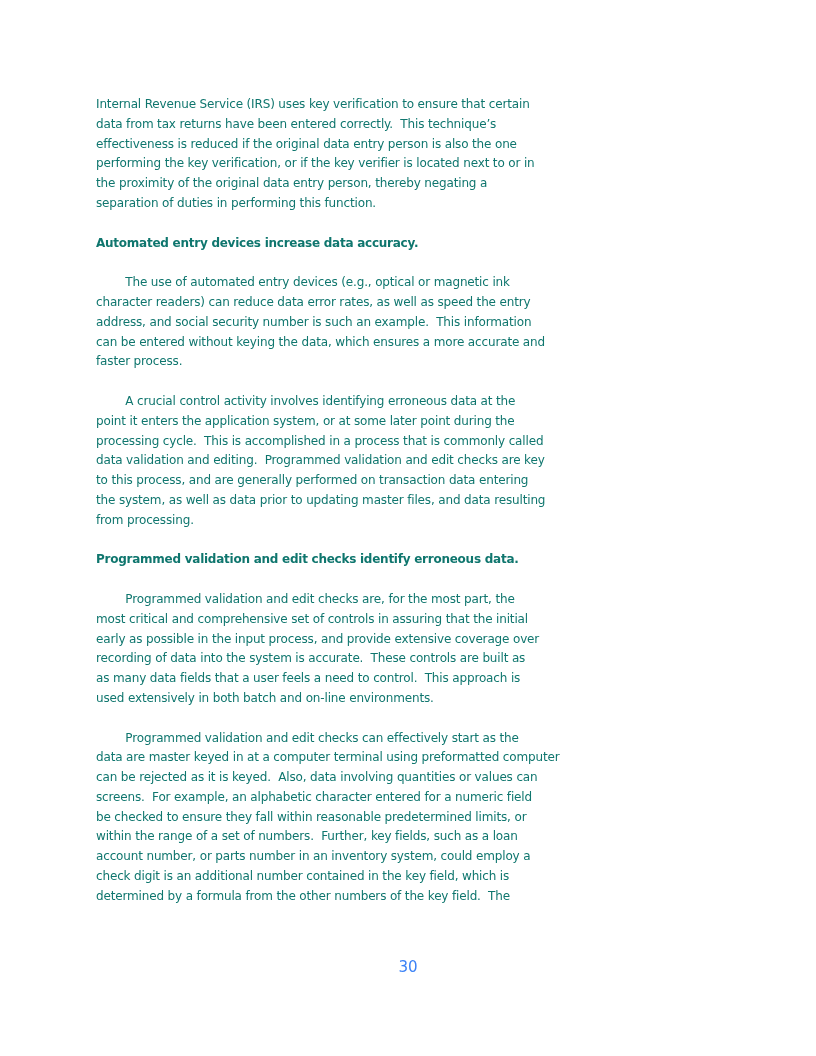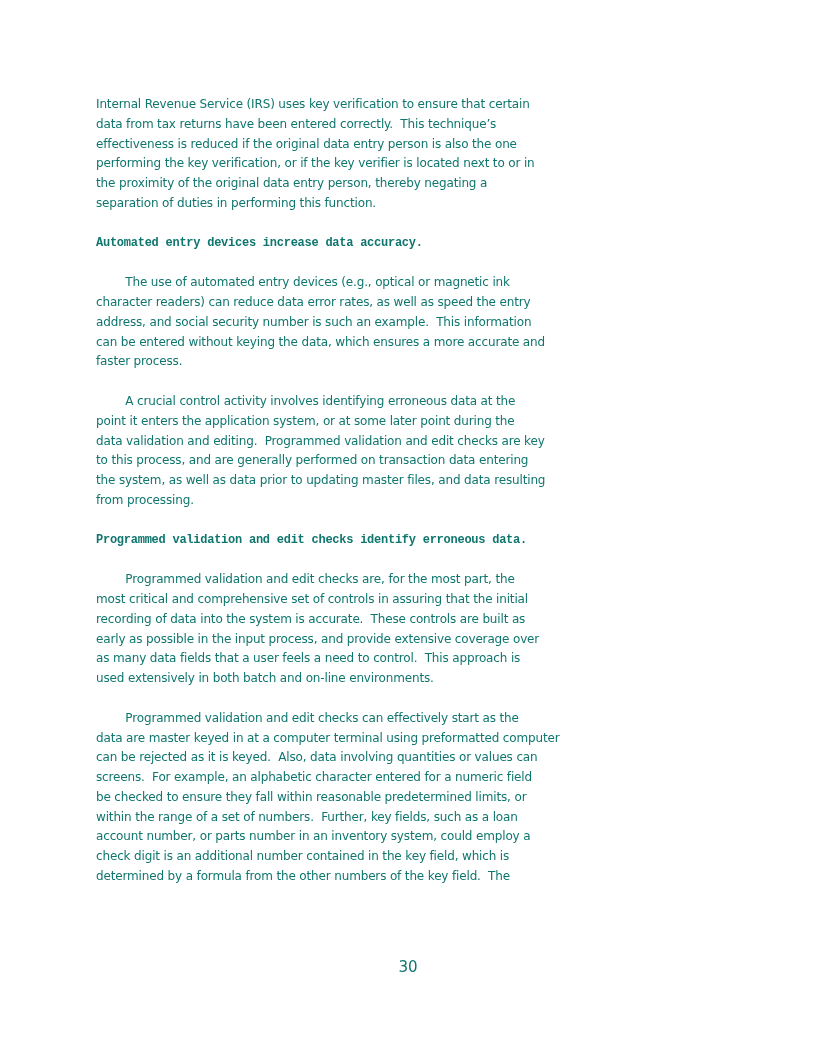--- a/index.html
+++ b/index.html
@@ -26,36 +26,35 @@
       word-spacing: 0px;
     }
     .para {
       margin: 0 0 19.8px 0;
       white-space: normal;
     }
     .heading {
       font-weight: bold;
       margin: 0 0 19.8px 0;
       letter-spacing: -0.25px;
-      font-family: Liberation Mono, monospace;
     }
     .line {
       display: block;
       white-space: pre;
     }
     .page-number {
       position: absolute;
       left: 0;
       width: 816px;
       top: 958px;
       text-align: center;
       font-family: "DejaVu Sans", sans-serif;
       font-size: 15.1px;
       line-height: 19.8px;
-      color: #0f766e;
+      color: #3b82f6;
     }
   </style>
 </head>
 <body>
 
 <div class="page">
 
   <div class="para">
     <span class="line">Internal Revenue Service (IRS) uses key verification to ensure that certain</span>
     <span class="line">data from tax returns have been entered correctly.  This technique’s</span>
@@ -71,33 +70,34 @@
     <span class="line">        <span>The use of automated entry devices (e.g., optical or magnetic ink</span></span>
     <span class="line">character readers) can reduce data error rates, as well as speed the entry</span>
     <span class="line">address, and social security number is such an example.  This information</span>
     <span class="line">can be entered without keying the data, which ensures a more accurate and</span>
     <span class="line">faster process.</span>
   </div>
 
   <div class="para">
     <span class="line">        <span>A crucial control activity involves identifying erroneous data at the</span></span>
     <span class="line">point it enters the application system, or at some later point during the</span>
+    <span class="line">processing cycle.  This is accomplished in a process that is commonly called</span>
     <span class="line">data validation and editing.  Programmed validation and edit checks are key</span>
     <span class="line">to this process, and are generally performed on transaction data entering</span>
     <span class="line">the system, as well as data prior to updating master files, and data resulting</span>
     <span class="line">from processing.</span>
   </div>
 
   <div class="heading">Programmed validation and edit checks identify erroneous data.</div>
 
   <div class="para">
     <span class="line">        <span>Programmed validation and edit checks are, for the most part, the</span></span>
     <span class="line">most critical and comprehensive set of controls in assuring that the initial</span>
+    <span class="line">early as possible in the input process, and provide extensive coverage over</span>
     <span class="line">recording of data into the system is accurate.  These controls are built as</span>
-    <span class="line">early as possible in the input process, and provide extensive coverage over</span>
     <span class="line">as many data fields that a user feels a need to control.  This approach is</span>
     <span class="line">used extensively in both batch and on-line environments.</span>
   </div>
 
   <div class="para">
     <span class="line">        <span>Programmed validation and edit checks can effectively start as the</span></span>
     <span class="line">data are master keyed in at a computer terminal using preformatted computer</span>
     <span class="line">can be rejected as it is keyed.  Also, data involving quantities or values can</span>
     <span class="line">screens.  For example, an alphabetic character entered for a numeric field</span>
     <span class="line">be checked to ensure they fall within reasonable predetermined limits, or</span>

